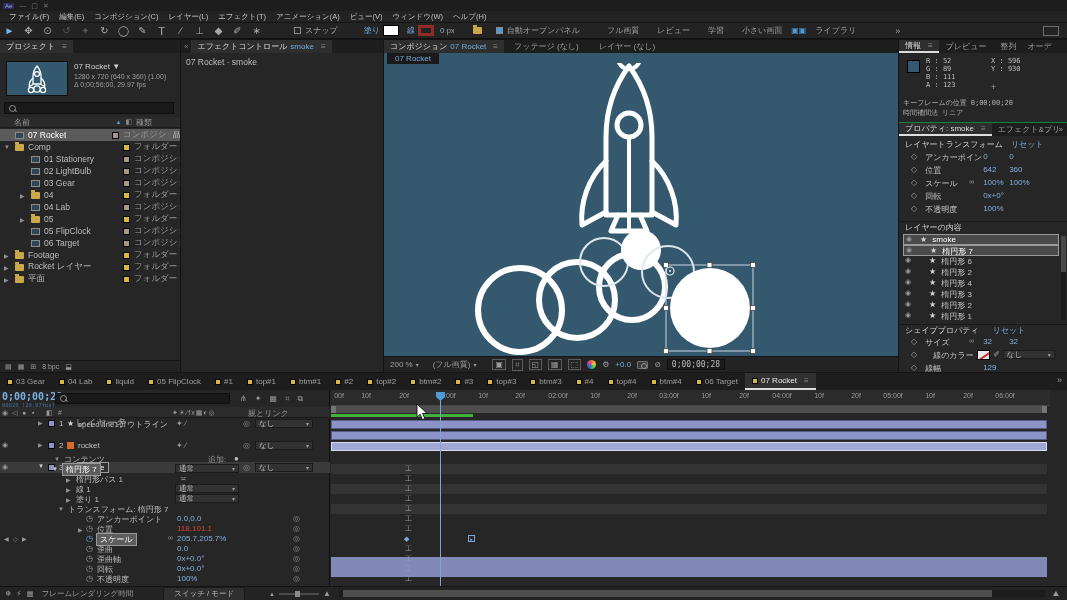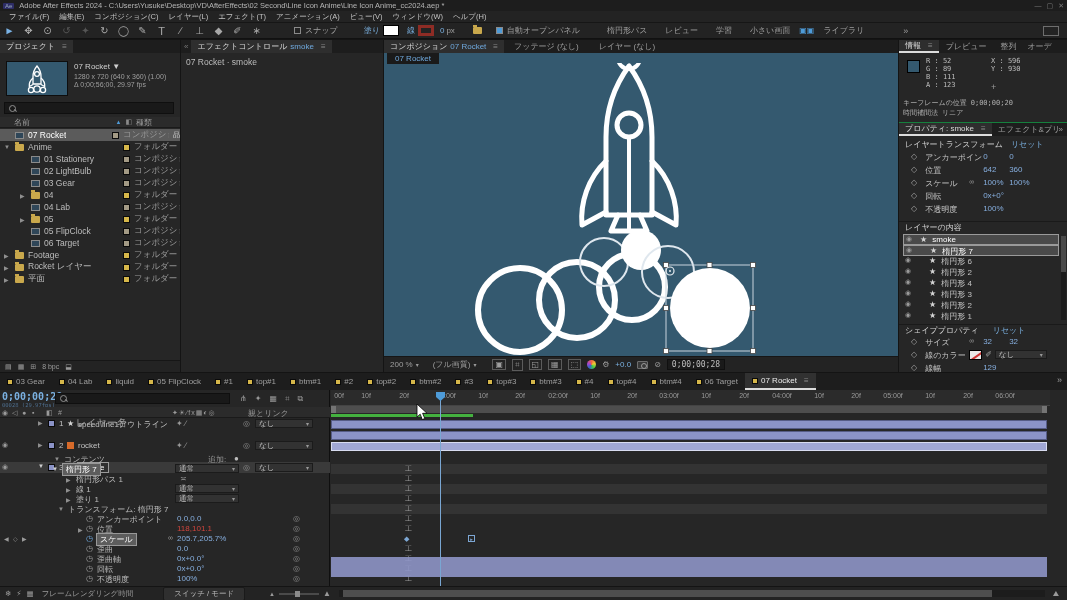--- a/index.html
+++ b/index.html
@@ -51,21 +51,20 @@
 .lrow{position:relative;height:11px;font-size:8px;color:#c3c3c3;white-space:nowrap}
 .cam{width:11px;height:8px;background:#3a3a3a;border:1px solid #6e6e6e;border-radius:1px;position:relative;display:inline-block}
 .cam::after{content:"";position:absolute;left:3px;top:1px;width:4px;height:4px;border:1px solid #9a9a9a;border-radius:50%}
 .colorwheel{width:9px;height:9px;border-radius:50%;background:conic-gradient(#e64,#ec3,#4c4,#36c,#a4c,#e64);display:inline-block}
 </style>
 </head>
 <body>
 
 <div class="ab" id="titlebar" style="left:0;top:0;width:1067px;height:11px;background:#1d1d1d;display:flex;align-items:center;gap:5px;padding:0 3px">
   <span style="background:#2d2d66;color:#9ab;font-size:6px;padding:0 2px;border-radius:1px">Ae</span>
-  <span style="font-size:7.5px;color:#b5b5b5;white-space:nowrap;overflow:hidden;flex:1">Adobe After Effects 2024 - C:\Users\Yusuke\Desktop\VD\AfterEffects\02 Second\Line Icon Anime\Line Icon Anime_cc2024.aep *</span>
   <span style="color:#777;font-size:7px">—</span>
   <span style="color:#777;font-size:7px">▢</span>
   <span style="color:#777;font-size:7px">✕</span>
 </div>
 
 <div class="ab" style="left:0;top:11px;width:1067px;height:11px;background:#232323;display:flex;align-items:center;padding-left:4px">
   <span style="font-size:7.5px;padding:0 5px">ファイル(F)</span>
   <span style="font-size:7.5px;padding:0 5px">編集(E)</span>
   <span style="font-size:7.5px;padding:0 5px">コンポジション(C)</span>
   <span style="font-size:7.5px;padding:0 5px">レイヤー(L)</span>
@@ -95,21 +94,21 @@
   <span style="font-size:8px;margin-left:4px;color:#9f9f9f">スナップ</span>
   <span style="font-size:8px;margin-left:26px;color:#7ab0e0">塗り</span>
   <span style="width:16px;height:11px;background:#fff;border:1px solid #000;display:inline-block;margin-left:3px"></span>
   <span style="font-size:8px;margin-left:8px;color:#7ab0e0">線</span>
   <span style="width:16px;height:11px;border:3px solid #8e2c25;background:#232323;display:inline-block;margin-left:3px"></span>
   <span style="font-size:8px;margin-left:6px;color:#7ab0e0">0</span>
   <span style="font-size:8px;margin-left:2px;color:#9f9f9f">px</span>
   <span class="ficon" style="margin-left:18px"></span>
   <span style="margin-left:14px;width:7px;height:7px;border:1px solid #8a8a8a;background:#4e9bd8;display:inline-block"></span>
   <span style="font-size:8px;margin-left:4px;color:#9f9f9f">自動オープンパネル</span>
-  <span class="wstab" style="margin-left:18px">楕円形パス</span>
+  <span class="wstab" style="margin-left:18px">フル画質</span>
   <span class="wstab">レビュー</span>
   <span class="wstab">学習</span>
   <span class="wstab">小さい画面</span>
   <span style="color:#4e9bd8;font-size:8px">▣▣</span>
   <span class="wstab">ライブラリ</span>
   <span style="color:#9f9f9f;font-size:9px;margin-left:30px">»</span>
   <span style="margin-left:auto;margin-right:8px;width:16px;height:10px;border:1px solid #6e6e6e;display:inline-block"></span>
 </div>
 
 <div class="ab panel" style="left:0;top:40px;width:180px;height:332px">
@@ -150,21 +149,21 @@
         <span class="tw"></span>
         <span class="cicon"></span>
         <span class="nm">07 Rocket</span>
         <span class="chipcol chip chip-c"></span>
         <span class="typ">コンポジション</span>
         <span style="font-size:7px;color:#ddd">品</span>
       </div>
     <div class="prow">
         <span class="tw">▼</span>
         <span class="ficon"></span>
-        <span class="nm">Anime</span>
+        <span class="nm">Comp</span>
         <span class="chipcol chip chip-y"></span>
         <span class="typ">フォルダー</span>
       </div>
     <div class="prow">
         <span class="sp"></span>
         <span class="tw"></span>
         <span class="cicon"></span>
         <span class="nm">01 Stationery</span>
         <span class="chipcol chip chip-c"></span>
         <span class="typ">コンポジション</span>
@@ -471,21 +470,21 @@
     </div>
     <div class="hrow">
         <span class="stopw" style="margin-left:12px">◇</span>
         <span class="pr-lbl" style="margin-left:8px;width:44px">サイズ</span>
         <span class="gray" style="width:14px;font-size:7px">∞</span>
         <span class="pr-val" style="width:26px">32</span>
         <span class="pr-val">32</span>
       </div>
     <div class="hrow">
         <span class="stopw" style="margin-left:12px">◇</span>
-        <span class="pr-lbl" style="margin-left:8px;width:44px">線のカラー</span>
+        <span class="pr-lbl" style="margin-left:16px;width:44px">線のカラー</span>
         <span style="width:13px;height:10px;background:#e8e8e8;border:1px solid #000;position:relative;overflow:hidden;display:inline-block">
           <span style="position:absolute;left:-2px;top:4px;width:18px;height:2px;background:#c33;transform:rotate(-35deg)"></span>
         </span>
         <span class="gray" style="margin:0 3px">✐</span>
         <span class="ddbox" style="width:52px">
           <span>なし</span>
           <span class="caret">▾</span>
         </span>
       </div>
     <div class="hrow">

